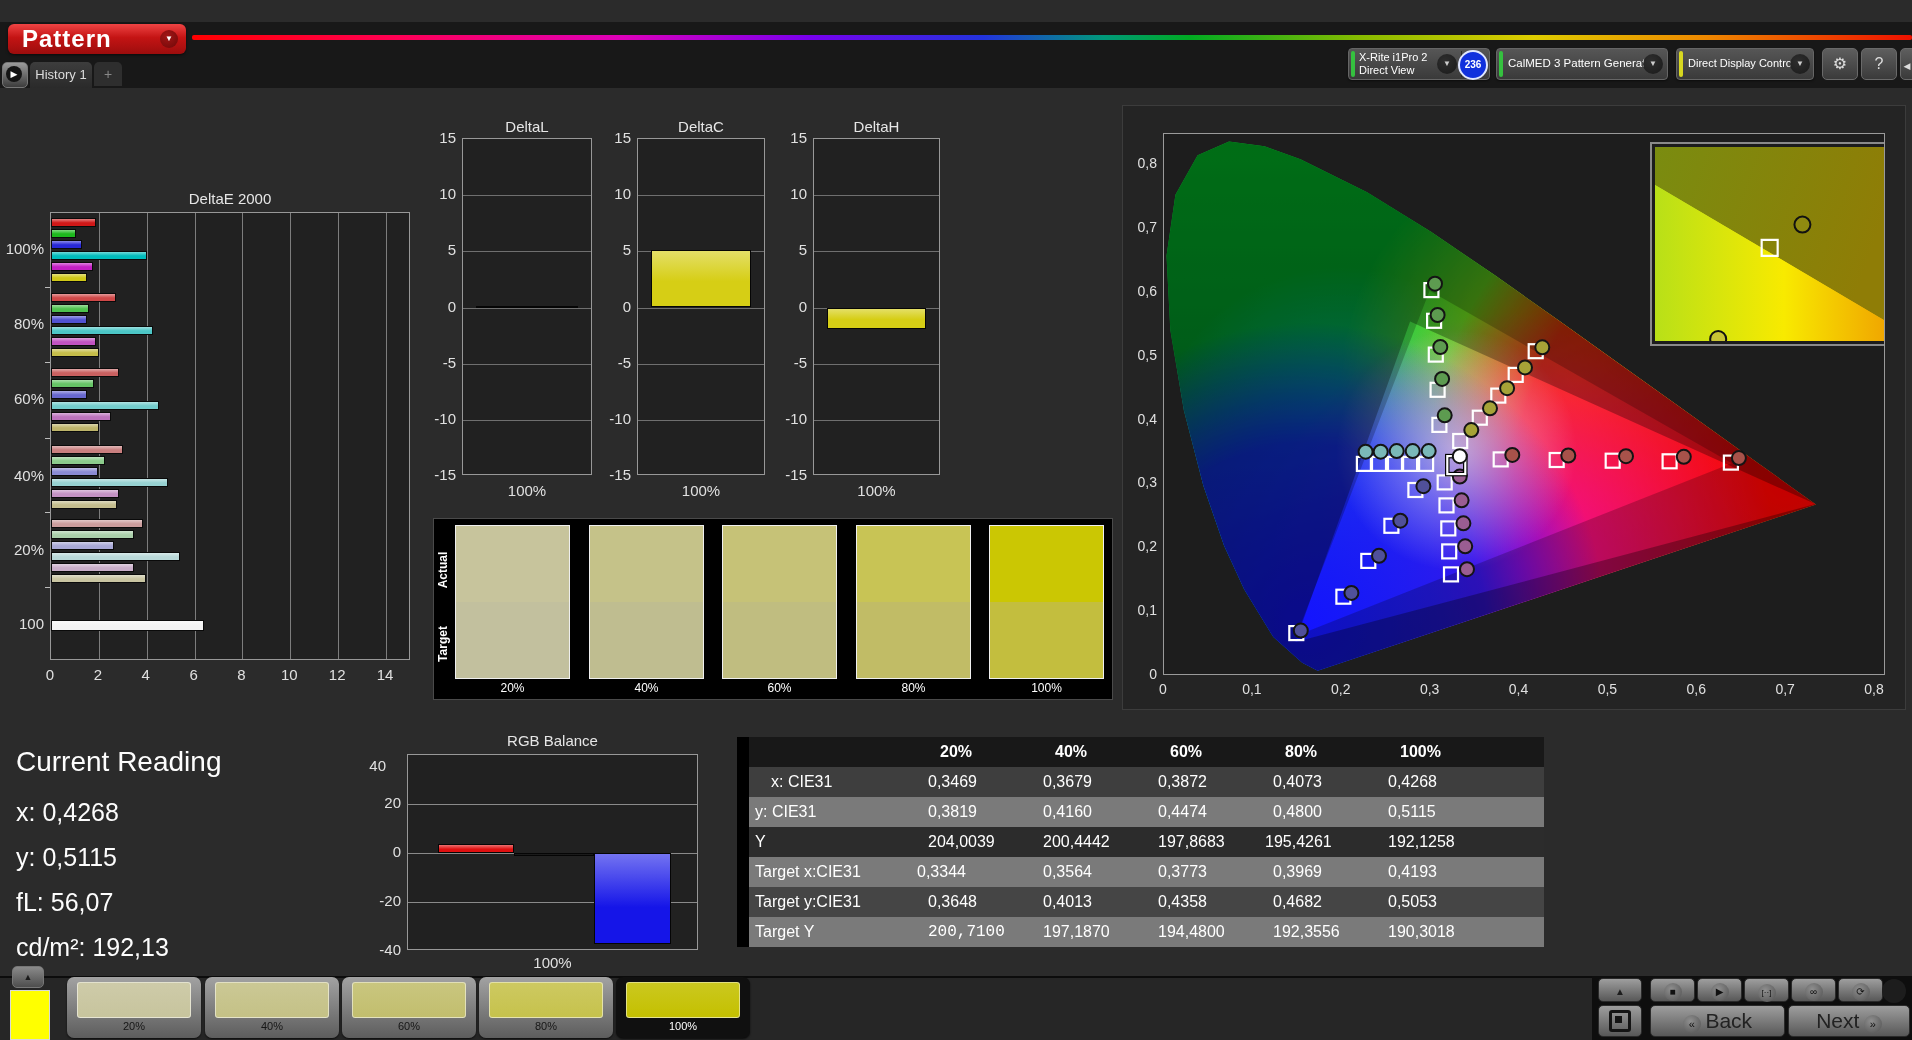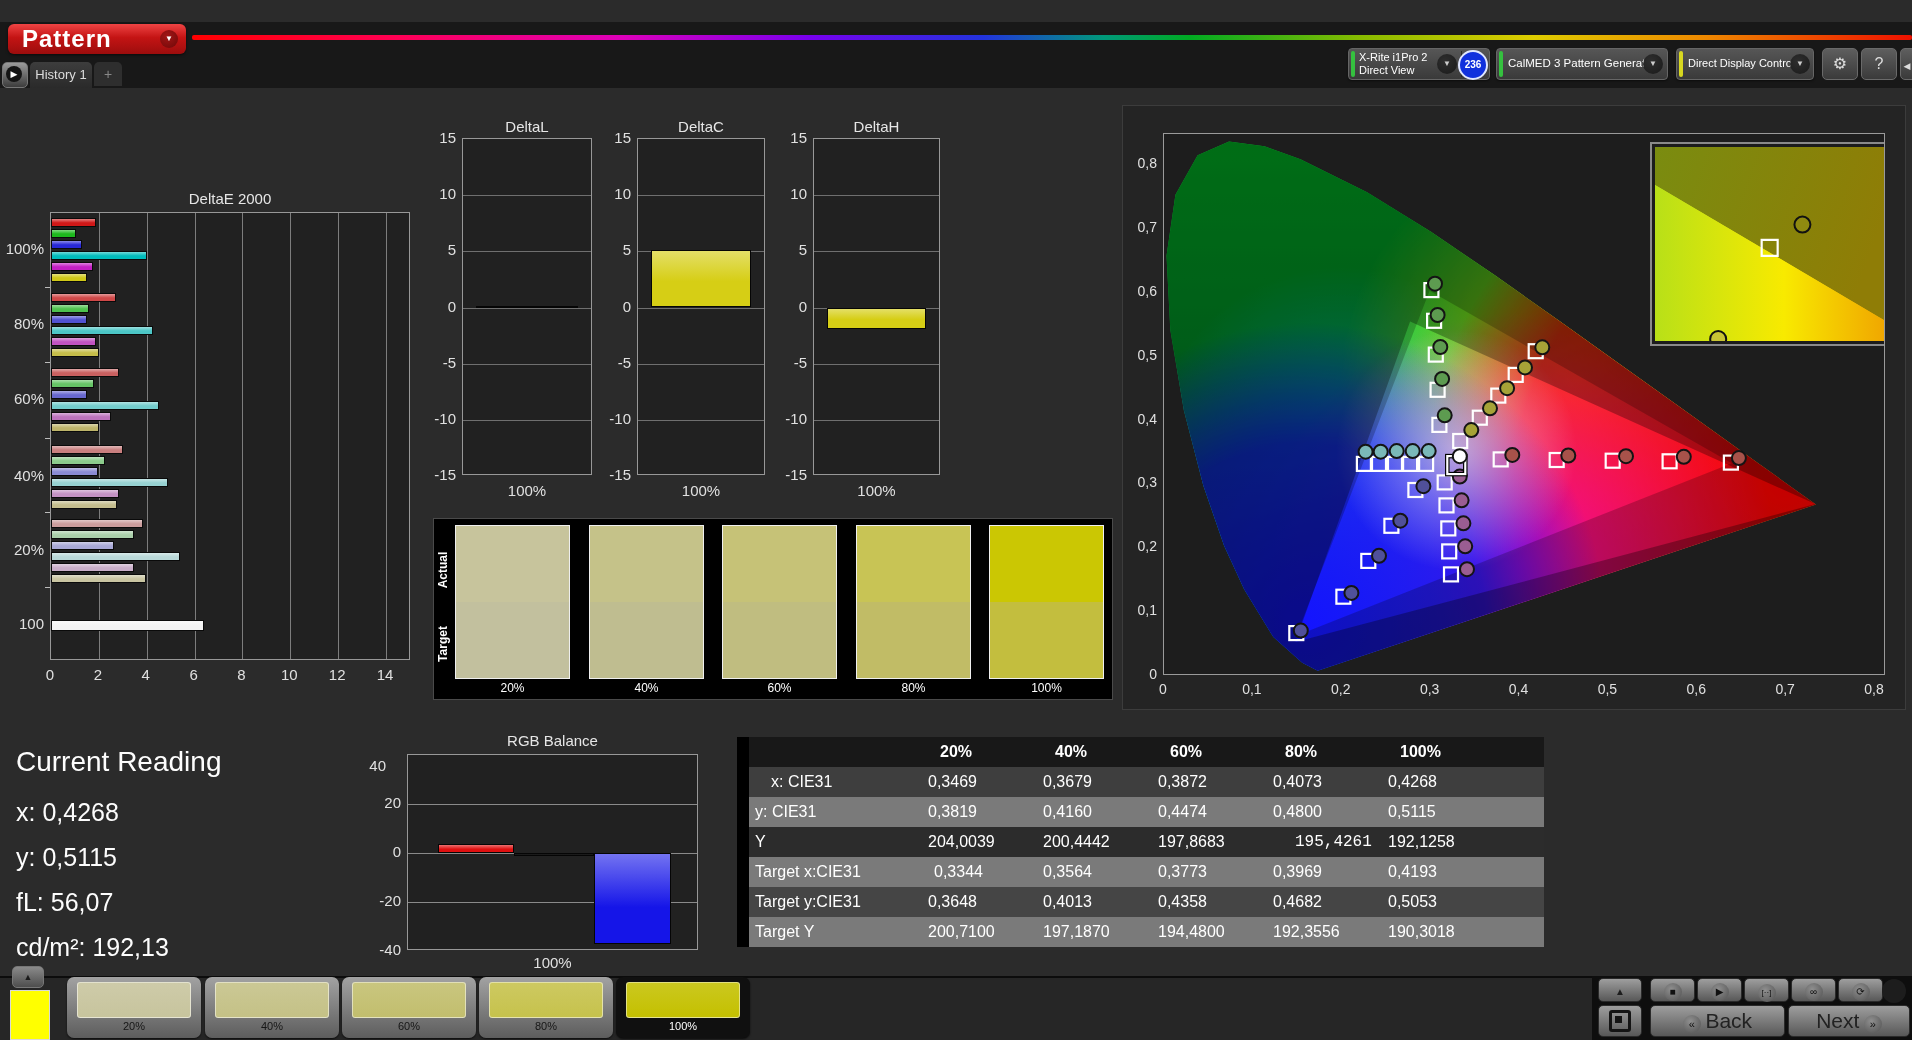--- a/index.html
+++ b/index.html
@@ -495,42 +495,42 @@
         <div class="tcell" style="left: 294px; width: 107px;">0,4160</div>
         <div class="tcell" style="left: 409px; width: 107px;">0,4474</div>
         <div class="tcell" style="left: 524px; width: 107px;">0,4800</div>
         <div class="tcell" style="left: 639px; width: 156px;">0,5115</div>
       </div>
       <div class="trow" style="top: 827px; background: rgb(44, 44, 44);">
         <div class="tcell" style="left: 6px; width: 160px;">Y</div>
         <div class="tcell" style="left: 179px; width: 107px;">204,0039</div>
         <div class="tcell" style="left: 294px; width: 107px;">200,4442</div>
         <div class="tcell" style="left: 409px; width: 107px;">197,8683</div>
-        <div class="tcell" style="left: 546px; width: 107px; font-family: Liberation Mono, monospace;">195,4261</div>
+        <div class="tcell" style="left: 516px; width: 107px;">195,4261</div>
         <div class="tcell" style="left: 639px; width: 156px;">192,1258</div>
       </div>
       <div class="trow" style="top: 857px; background: rgb(122, 122, 122);">
         <div class="tcell" style="left: 6px; width: 160px;">Target x:CIE31</div>
-        <div class="tcell" style="left: 185px; width: 107px;">0,3344</div>
+        <div class="tcell" style="left: 168px; width: 107px;">0,3344</div>
         <div class="tcell" style="left: 294px; width: 107px;">0,3564</div>
         <div class="tcell" style="left: 409px; width: 107px;">0,3773</div>
         <div class="tcell" style="left: 524px; width: 107px;">0,3969</div>
         <div class="tcell" style="left: 639px; width: 156px;">0,4193</div>
       </div>
       <div class="trow" style="top: 887px; background: rgb(69, 69, 69);">
         <div class="tcell" style="left: 6px; width: 160px;">Target y:CIE31</div>
         <div class="tcell" style="left: 179px; width: 107px;">0,3648</div>
         <div class="tcell" style="left: 294px; width: 107px;">0,4013</div>
         <div class="tcell" style="left: 409px; width: 107px;">0,4358</div>
         <div class="tcell" style="left: 524px; width: 107px;">0,4682</div>
         <div class="tcell" style="left: 639px; width: 156px;">0,5053</div>
       </div>
       <div class="trow" style="top: 917px; background: rgb(122, 122, 122);">
         <div class="tcell" style="left: 6px; width: 160px;">Target Y</div>
-        <div class="tcell" style="left: 179px; width: 107px;">200,7100</div>
+        <div class="tcell" style="left: 179px; width: 107px; font-family: Liberation Mono, monospace;">200,7100</div>
         <div class="tcell" style="left: 294px; width: 107px;">197,1870</div>
         <div class="tcell" style="left: 409px; width: 107px;">194,4800</div>
         <div class="tcell" style="left: 524px; width: 107px;">192,3556</div>
         <div class="tcell" style="left: 639px; width: 156px;">190,3018</div>
       </div>
     </div>
 
   <div class="bottombar"></div>
   <div class="miniup"><span>▲</span></div>
   <div class="yellowpatch" style="background: rgb(255, 255, 0);"></div>

